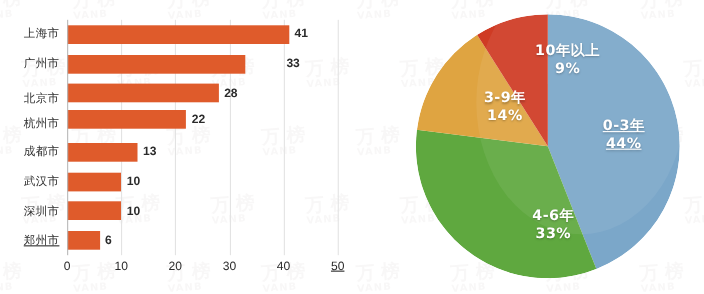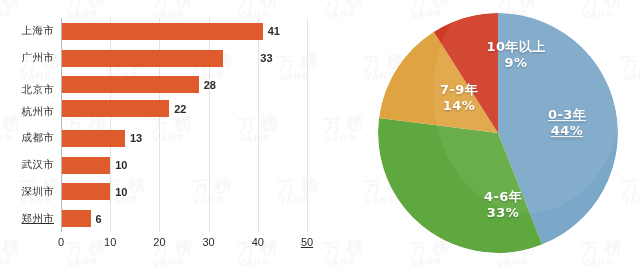--- a/index.html
+++ b/index.html
@@ -280,18 +280,18 @@
             <path d="M 120 120 L 164.17 231.57 A 120 120 0 0 1 0.95 104.96 Z" fill="#5fa83f"></path>
             <path d="M 120 120 L 0.95 104.96 A 120 120 0 0 1 55.70 18.68 Z" fill="#dfa441"></path>
             <path d="M 120 120 L 55.70 18.68 A 120 120 0 0 1 120.00 0.00 Z" fill="#cf3b24"></path>
             <ellipse cx="150" cy="80" rx="95" ry="120" fill="rgba(255,255,255,0.07)"></ellipse>
           </g>
       </svg>
     </div>
     <div id="pie-labels">
         <div class="pie-label" style="left: 237px; top: 123px; text-decoration: underline;"><span>0-3年</span><span class="pct">44%</span></div>
         <div class="pie-label" style="left: 173px; top: 205px;"><span>4-6年</span><span class="pct">33%</span></div>
-        <div class="pie-label" style="left: 129px; top: 98px;"><span>7-9年</span><span class="pct">14%</span></div>
+        <div class="pie-label" style="left: 129px; top: 98px;"><span>3-9年</span><span class="pct">14%</span></div>
         <div class="pie-label" style="left: 186px; top: 55px;"><span>10年以上</span><span class="pct">9%</span></div>
       </div>
   </div>
 
 </div>
 
 </body></html>

